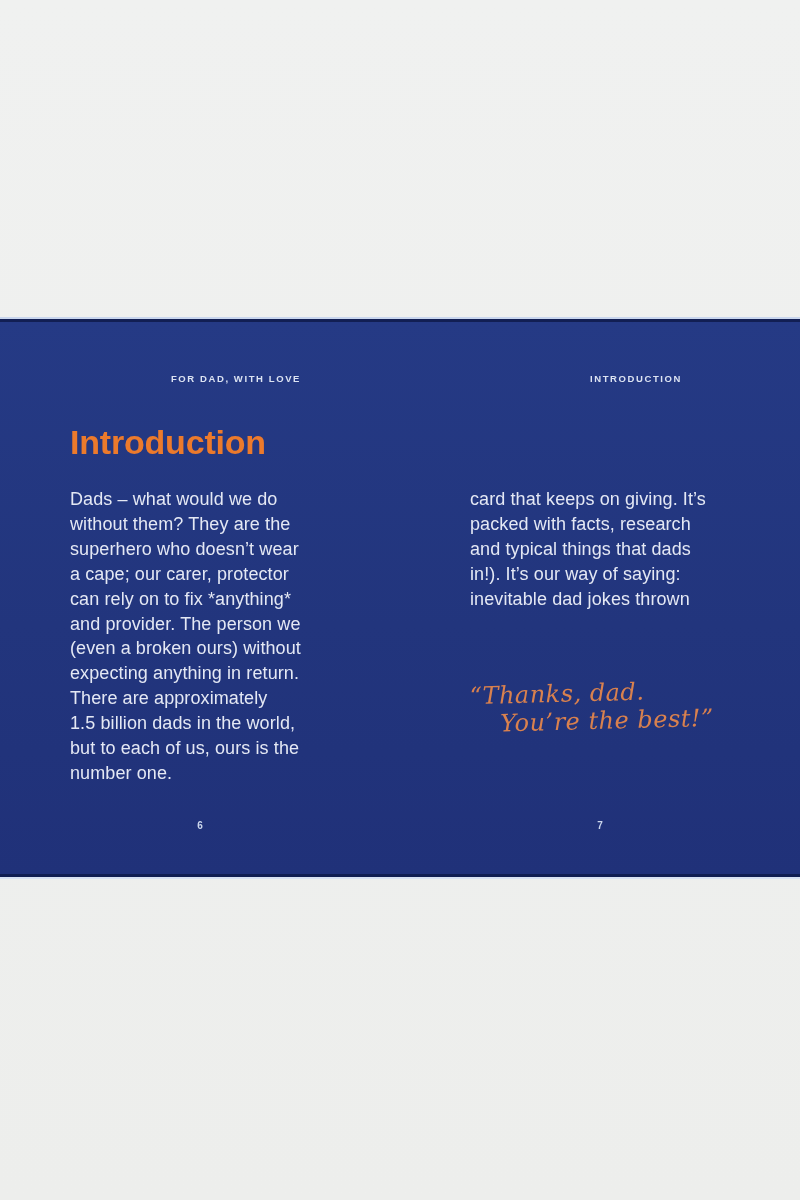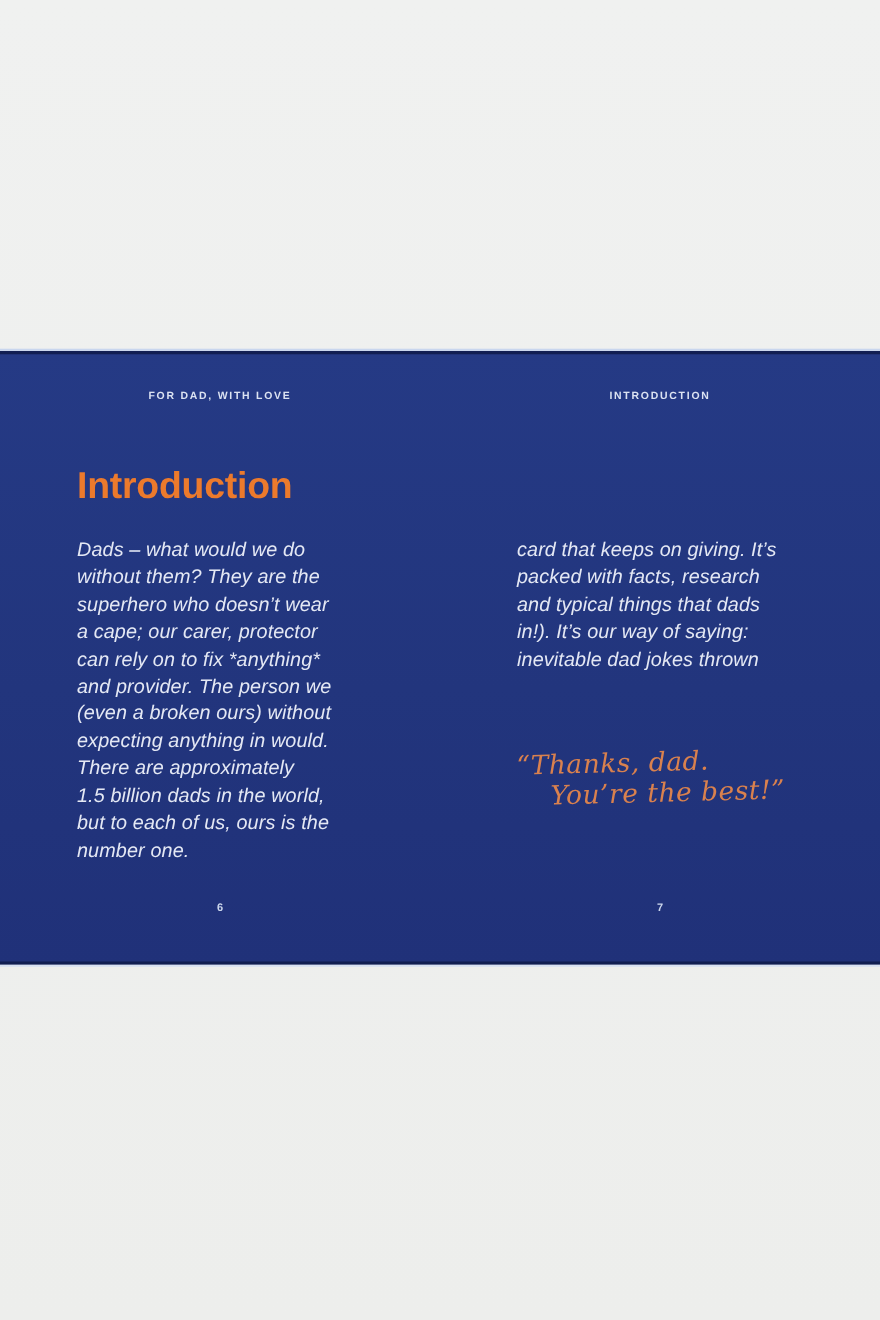--- a/index.html
+++ b/index.html
@@ -17,40 +17,40 @@
     box-sizing: border-box;
     background: linear-gradient(180deg, #253a85 0%, #22357d 55%, #203179 100%);
     border-top: 2px solid #c9d6ee;
     border-bottom: 2px solid #d9e2f2;
     box-shadow: inset 0 3px 0 rgba(15, 27, 74, 0.85),
                 inset 0 -3px 0 rgba(15, 27, 74, 0.85);
     display: flex;
   }
   .page { position: relative; width: 400px; height: 100%; }
   .running-head {
-    position: absolute; top: 36px; left: 0;
+    position: absolute; top: 54px; left: 0;
     width: 100%; text-align: center;
     font-size: 9.5px; font-weight: bold;
     letter-spacing: 1.6px;
     color: #dce3f2;
+    padding-left: 36px;
   }
   .chapter-title {
     position: absolute; top: 104px; left: 70px;
     margin: 0;
     font-size: 34px; font-weight: bold;
     letter-spacing: -0.2px;
     color: #ec7a2c;
   }
   .body-text {
     position: absolute; top: 168px; left: 70px;
     width: 272px;
     font-size: 18px; line-height: 24.9px;
     letter-spacing: 0.1px;
     color: #e4e8f4;
-    font-style: italic;
   }
   .quote {
     position: absolute; top: 360px; left: 70px;
     color: #d9814e;
     font-family: "DejaVu Serif", serif;
     font-style: italic;
     font-size: 24px; line-height: 28px;
     letter-spacing: 0.5px;
     transform: rotate(-1.5deg);
     white-space: nowrap;
@@ -73,21 +73,21 @@
       <div class="running-head">FOR DAD, WITH LOVE</div>
       <h1 class="chapter-title">Introduction</h1>
       <div class="body-text">
         <div>Dads – what would we do</div>
         <div>without them? They are the</div>
         <div>superhero who doesn’t wear</div>
         <div>a cape; our carer, protector</div>
         <div>can rely on to fix *anything*</div>
         <div>and provider. The person we</div>
         <div>(even a broken ours) without</div>
-        <div>expecting anything in would.</div>
+        <div>expecting anything in return.</div>
         <div>There are approximately</div>
         <div>1.5 billion dads in the world,</div>
         <div>but to each of us, ours is the</div>
         <div>number one.</div>
       </div>
       <div class="page-number">6</div>
     </div>
 
     <div class="page">
       <div class="running-head">INTRODUCTION</div>

